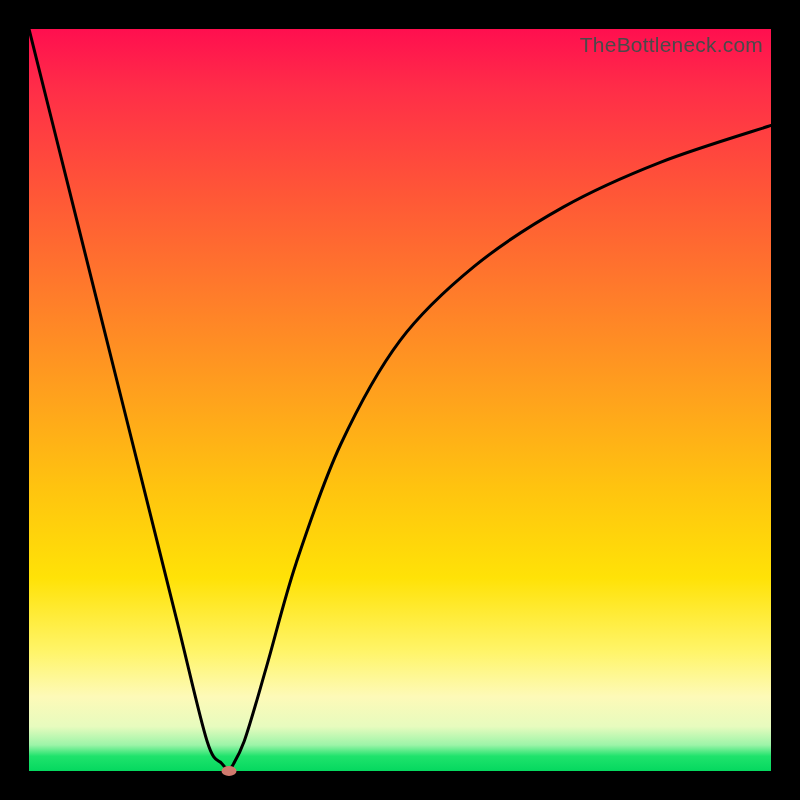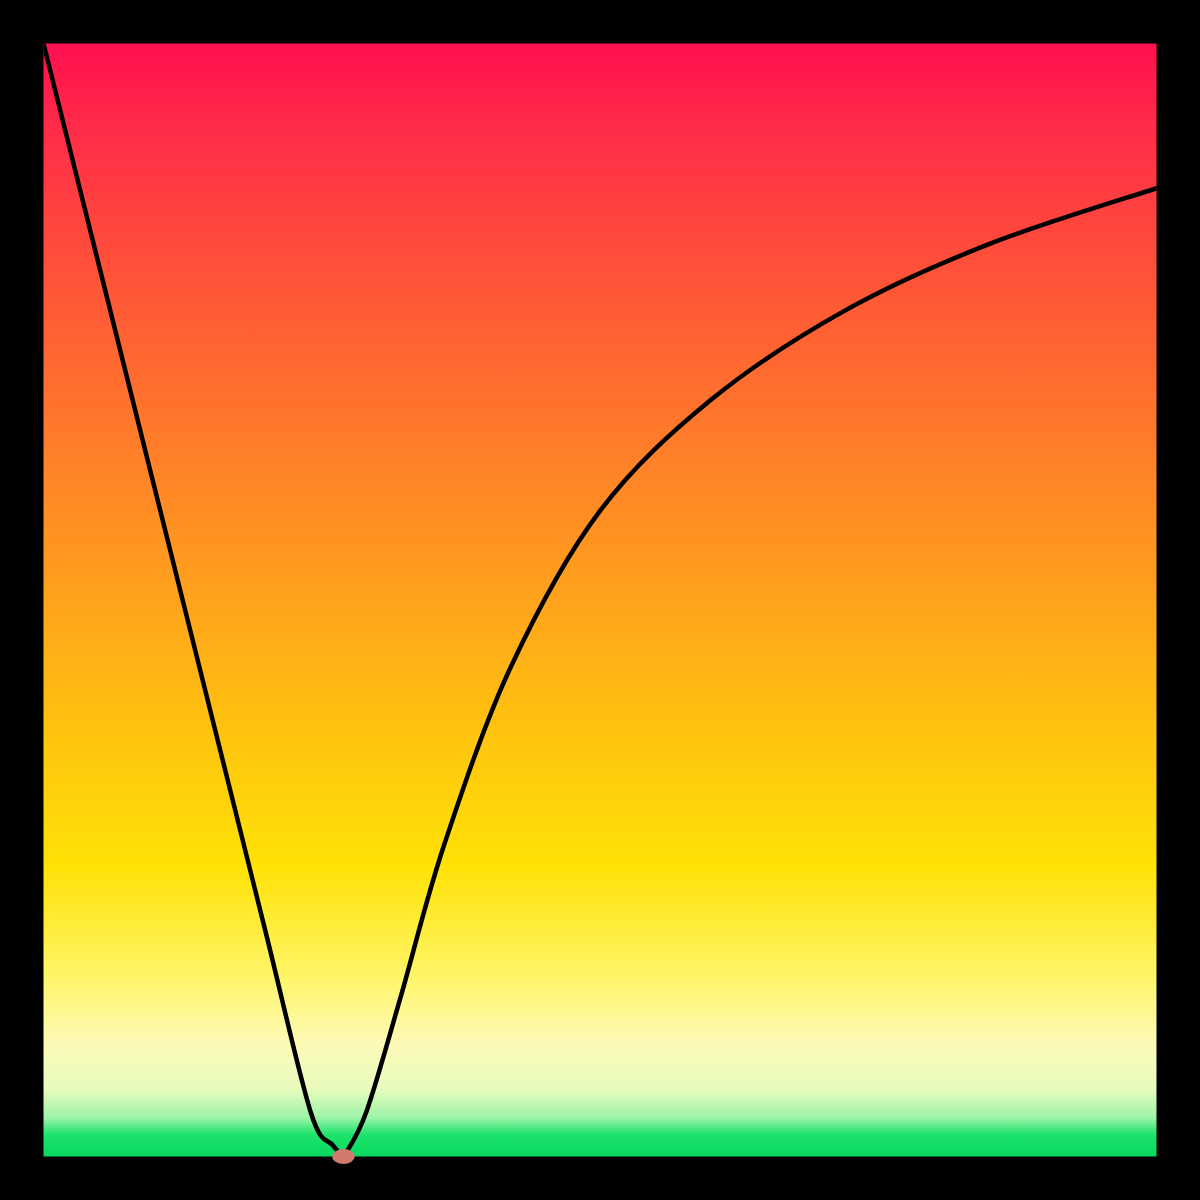--- a/index.html
+++ b/index.html
@@ -67,20 +67,21 @@
     background: #d07a6e;
     transform: translate(-50%, -50%);
   }
 </style>
 </head>
 <body>
 
 <div class="frame">
   <div class="plot">
 
+    <div class="watermark">TheBottleneck.com</div>
 
     <svg class="curve" viewBox="0 0 742 742" preserveAspectRatio="none">
       <path d="M 0.0 0.0 C 6.2 24.7, 24.7 98.9, 37.1 148.4 C 49.5 197.9, 61.8 247.3, 74.2 296.8 C 86.6 346.3, 98.9 395.7, 111.3 445.2 C 123.7 494.7, 137.3 549.1, 148.4 593.6 C 159.5 638.1, 170.7 688.8, 178.1 712.3 C 185.5 735.8, 189.2 729.6, 192.9 734.6 C 196.6 739.5, 199.1 740.8, 200.3 742.0 C 201.6 743.2, 197.9 746.9, 200.3 742.0 C 202.8 737.1, 209.0 729.6, 215.2 712.3 C 221.4 695.0, 228.8 667.8, 237.4 638.1 C 246.1 608.4, 254.8 571.3, 267.1 534.2 C 279.5 497.1, 294.3 452.6, 311.6 415.5 C 329.0 378.4, 348.7 341.3, 371.0 311.6 C 393.3 282.0, 418.0 259.7, 445.2 237.4 C 472.4 215.2, 503.3 195.4, 534.2 178.1 C 565.2 160.8, 596.1 147.2, 630.7 133.6 C 665.3 120.0, 723.5 102.6, 742.0 96.5" fill="none" stroke="#000" stroke-width="3" stroke-linecap="round" stroke-linejoin="round"></path>
     </svg>
 
     <div class="minpoint" style="left: 200.34px; top: 742px; background: rgb(208, 122, 110);"></div>
   </div>
 </div>
 
 </body></html>

